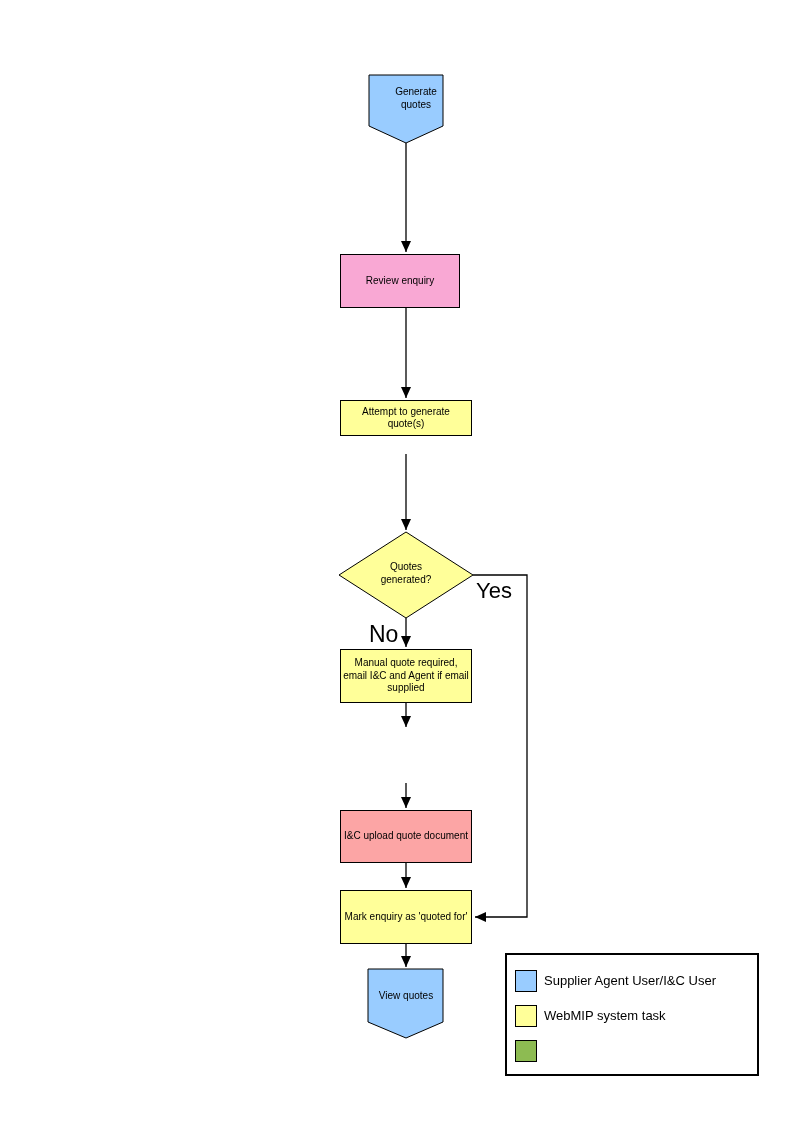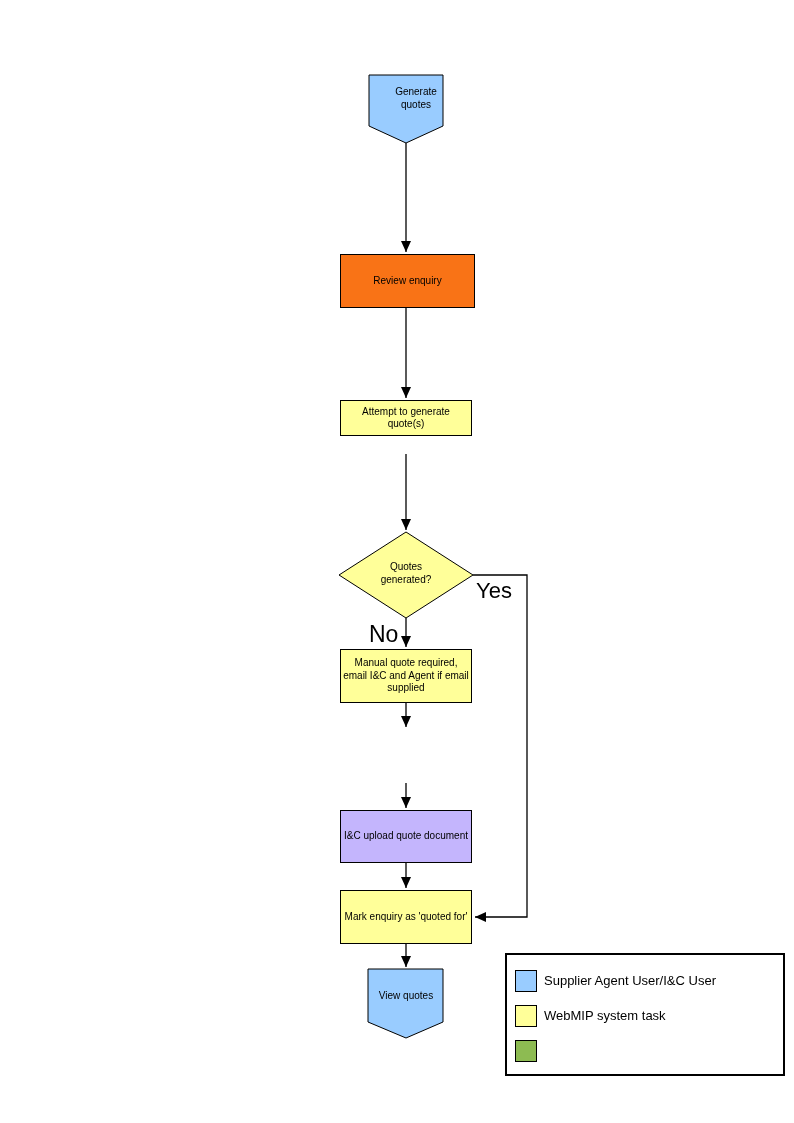--- a/index.html
+++ b/index.html
@@ -13,21 +13,21 @@
     display:flex;align-items:center;justify-content:center;text-align:center;
     font-size:10px;line-height:1.25;padding:2px;
   }
   .shape-label{
     position:absolute;text-align:center;font-size:10px;line-height:1.3;
   }
   .branch-label{
     position:absolute;font-size:22px;line-height:1;background:transparent;
   }
   .legend{
-    position:absolute;left:505px;top:953px;width:280px;height:123px;
+    position:absolute;left:505px;top:953px;width:254px;height:123px;
     border:2px solid #000;box-sizing:border-box;background:#fff;padding-left:44px;
   }
   .swatch{
     position:absolute;left:8px;width:22px;height:22px;
     border:1px solid #000;box-sizing:border-box;
   }
   .legend-label{
     position:absolute;left:37px;width:192px;font-size:13px;line-height:15px;
   }
 </style>
@@ -55,34 +55,34 @@
 
     <polygon points="369,75 443,75 443,126 406,143 369,126" stroke="#000" stroke-width="1" fill="#99CCFF"></polygon>
     <polygon points="406,532 473,575 406,618 339,575" stroke="#000" stroke-width="1" fill="#FFFF99"></polygon>
     <polygon points="368,969 443,969 443,1022 406,1038 368,1022" stroke="#000" stroke-width="1" fill="#99CCFF"></polygon>
   </svg>
 
   <div class="shape-label" style="left:369px;top:85px;width:54px;padding-left:20px;">Generate quotes</div>
   <div class="shape-label" style="left:370px;top:560px;width:72px;">Quotes generated?</div>
   <div class="shape-label" style="left:363px;top:989px;width:86px;">View quotes</div>
 
-  <div class="node" style="left: 340px; top: 254px; width: 135px; height: 54px; background-color: #f97316;">
+  <div class="node" style="left: 340px; top: 254px; width: 120px; height: 54px; background-color: #f9a8d4;">
     <span>Review enquiry</span>
   </div>
 
   <div class="node" style="left: 340px; top: 400px; width: 132px; height: 36px; background-color: rgb(255, 255, 153);">
     <span>Attempt to generate quote(s)</span>
   </div>
 
   <div class="node" style="left: 340px; top: 649px; width: 132px; height: 54px; background-color: rgb(255, 255, 153);">
     <span>Manual quote required, email I&amp;C and Agent if email supplied</span>
   </div>
 
 
-  <div class="node" style="left: 340px; top: 810px; width: 132px; height: 53px; background-color: #c4b5fd;">
+  <div class="node" style="left: 340px; top: 810px; width: 132px; height: 53px; background-color: #fca5a5;">
     <span>I&amp;C upload quote document</span>
   </div>
 
   <div class="node" style="left: 340px; top: 890px; width: 132px; height: 54px; background-color: rgb(255, 255, 153);">
     <span>Mark enquiry as 'quoted for'</span>
   </div>
 
   <div class="branch-label" style="left:476px;top:580px;">Yes</div>
   <div class="branch-label" style="left:369px;top:623px;font-size:23px;">No</div>
 

